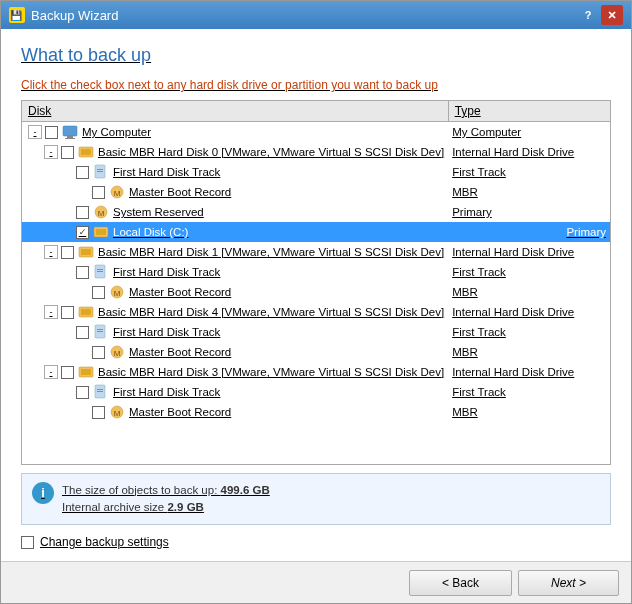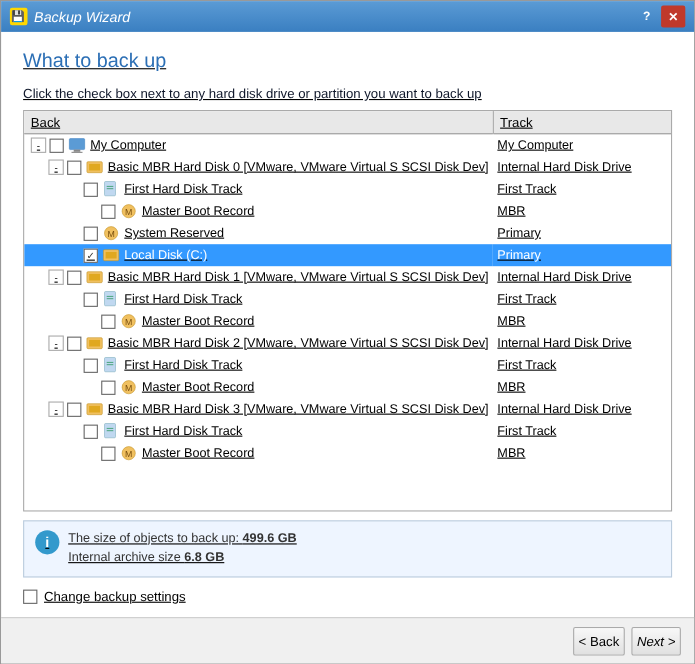--- a/index.html
+++ b/index.html
@@ -44,21 +44,20 @@
       background: #ffd700;
       border-radius: 2px;
       display: flex;
       align-items: center;
       justify-content: center;
       font-size: 10px;
     }
     .title-bar-title {
       font-size: 13px;
       font-weight: normal;
-      font-style: italic;
     }
     .title-bar-controls {
       display: flex;
       align-items: center;
       gap: 2px;
     }
     .title-btn {
       width: 22px;
       height: 20px;
       border: none;
@@ -81,21 +80,21 @@
       text-decoration: underline;
     }
     .page-title {
       font-size: 18px;
       font-weight: 300;
       color: #2c6fb5;
       margin-bottom: 12px;
     }
     .instruction {
       font-size: 12px;
-      color: #0f172a;
+      color: #c2410c;
       margin-bottom: 8px;
     }
     .tree-container {
       border: 1px solid #aaa;
       flex: 1;
       overflow-y: auto;
       overflow-x: auto;
       background: #fff;
       min-height: 0;
     }
@@ -115,21 +114,21 @@
       font-size: 12px;
       border-right: 1px solid #aaa;
     }
     .tree-header th:last-child { border-right: none; }
     .tree-row td {
       padding: 2px 4px;
       font-size: 11.5px;
       vertical-align: middle;
       white-space: nowrap;
     }
-    .tree-row.selected { background: #3399ff; color: white; }
+    .tree-row.selected { background: #3399ff; color: white; text-align: right; }
     .tree-row.selected td { color: white; }
     .name-cell {
       display: flex;
       align-items: center;
       gap: 2px;
       padding-left: 0;
     }
     .indent { display: inline-block; }
     .expand-btn {
       width: 14px;
@@ -236,21 +235,21 @@
       border-top: 1px solid #ccc;
       display: flex;
       align-items: center;
       justify-content: flex-end;
       padding: 0 12px;
       gap: 6px;
       flex-shrink: 0;
     }
     .btn {
       height: 26px;
-      padding: 0 4px;
+      padding: 0 32px;
       border: 1px solid #aaa;
       background: linear-gradient(to bottom, #f8f8f8, #e0e0e0);
       cursor: pointer;
       font-size: 12px;
       border-radius: 2px;
       display: flex;
       align-items: center;
       gap: 3px;
     }
     .btn-next {
@@ -275,22 +274,22 @@
   </div>
 
   <div class="content">
     <div class="page-title">What to back up</div>
     <div class="instruction">Click the check box next to any hard disk drive or partition you want to back up</div>
 
     <div class="tree-container">
       <table class="tree-table">
         <thead class="tree-header">
           <tr>
-            <th>Back</th>
-            <th class="type-cell">Track</th>
+            <th>Disk</th>
+            <th class="type-cell">Type</th>
           </tr>
         </thead>
         <tbody id="tree-body">
         <tr class="tree-row">
               <td>
                 <div class="name-cell">
                   <span class="indent" style="width: 0px;"></span>
                   <span class="expand-btn">-</span>
                   <span class="checkbox"></span>
                   <span class="node-icon">
@@ -448,21 +447,21 @@
                 <div class="name-cell">
                   <span class="indent" style="width: 16px;"></span>
                   <span class="expand-btn">-</span>
                   <span class="checkbox"></span>
                   <span class="node-icon">
                     <svg width="16" height="16" viewBox="0 0 16 16">
                       <rect x="1" y="3" width="14" height="10" rx="1" fill="#f0c060" stroke="#c09020" stroke-width="0.5"></rect>
                       <rect x="3" y="5" width="10" height="6" fill="#e0a820"></rect>
                     </svg>
                   </span>
-                  <span>Basic MBR Hard Disk 2 [VMware, VMware Virtual S SCSI Disk Dev]</span>
+                  <span>Basic MBR Hard Disk 4 [VMware, VMware Virtual S SCSI Disk Dev]</span>
                 </div>
               </td>
               <td class="type-cell">Internal Hard Disk Drive</td>
             </tr>
             <tr class="tree-row">
               <td>
                 <div class="name-cell">
                   <span class="indent" style="width: 32px;"></span>
                   <span class="expand-placeholder"></span>
                   <span class="checkbox"></span>
@@ -549,21 +548,21 @@
             </tr>
           </tbody>
       </table>
     </div>
 
     <div class="bottom-info">
       <div class="info-icon">i</div>
       <div class="info-text">
         <span>The size of objects to back up: </span><span class="size-bold">499.6 GB</span>
         <br>
-        <span>Internal archive size </span><span class="size-bold">6.8 GB</span>
+        <span>Internal archive size </span><span class="size-bold">2.9 GB</span>
       </div>
     </div>
 
     <div class="backup-settings">
       <label class="checkbox-label">
         <div class="settings-checkbox"></div>
         <span>Change backup settings</span>
       </label>
     </div>
   </div>

